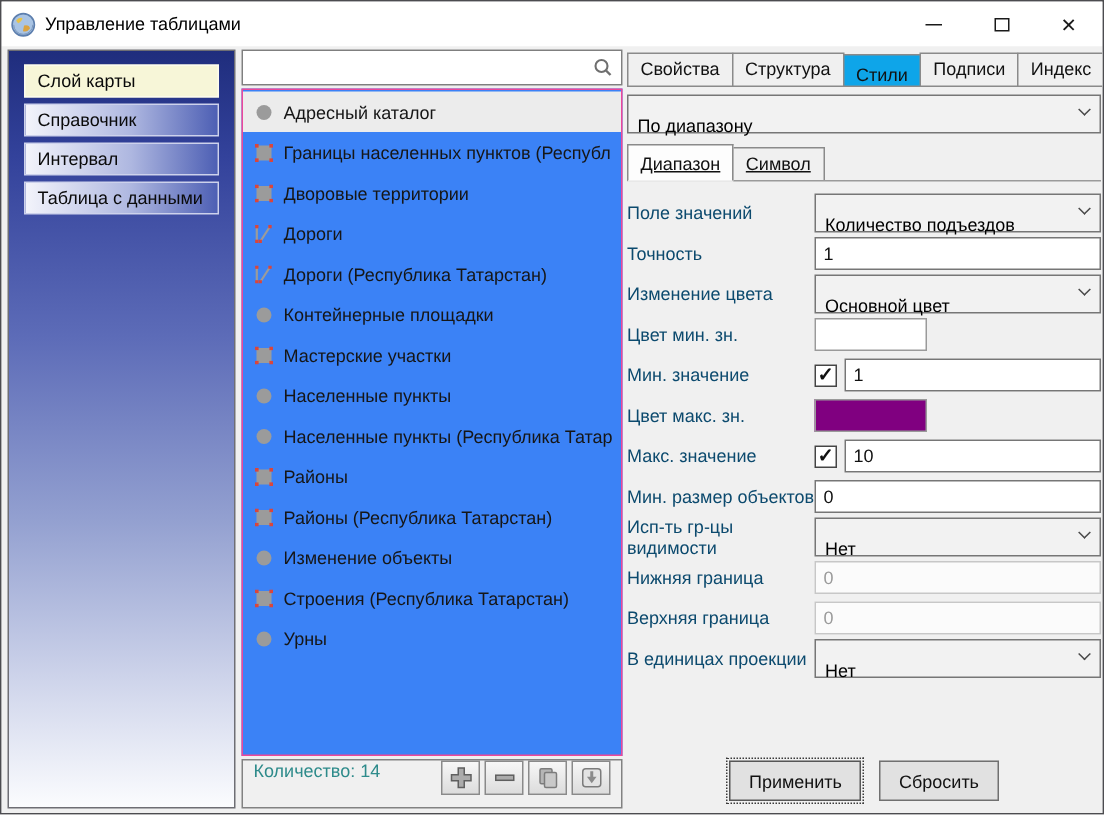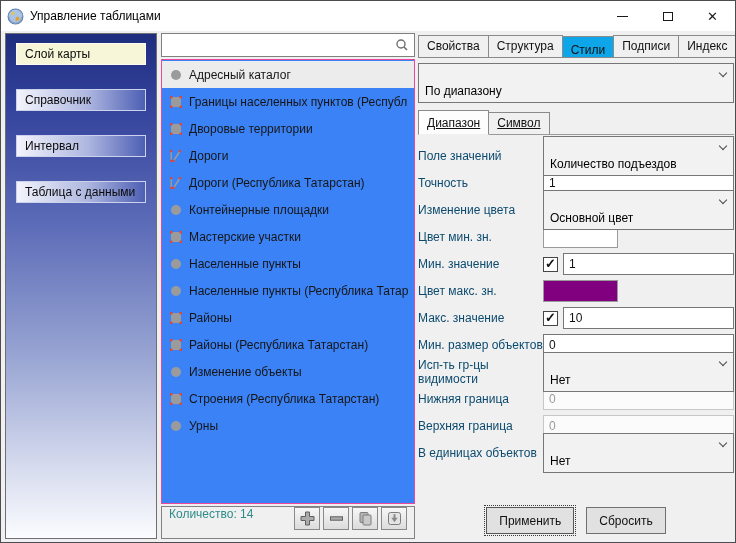--- a/index.html
+++ b/index.html
@@ -20,21 +20,21 @@
   .glyph-close { font-size:13px; line-height:1; }
 
   
   .main { position:absolute; top:30px; left:0; right:0; bottom:0; background:#f0f0f0; }
 
   
   .sidebar { position:absolute; left:4px; top:2px; width:152px; bottom:3px;
              border:1px solid #6e6e74;
              background:linear-gradient(180deg,#1f2d7d 0%,#33429b 14%,#5d6cb8 38%,
                         #93a0d0 62%,#d6dbee 86%,#fbfcfe 100%); }
-  .side-btn { margin:0 10px 24px 10px; height:22px; display:flex; align-items:center;
+  .side-btn { margin:0 10px 4px 10px; height:22px; display:flex; align-items:center;
               padding-left:8px; font-size:12px; color:#0a0a0a; cursor:default;
               border:1px solid #cdd2ec;
               background:linear-gradient(90deg,#f3f4fb 0%,#aeb7e0 55%,#4d5fb4 100%); }
   .side-btn:first-child { margin-top:9px; }
   .side-btn.active { background:#f7f6d8; border-color:#fcfbee; }
 
   
   .middle { position:absolute; left:160px; top:2px; width:254px; bottom:3px;
             display:flex; flex-direction:column; }
   .searchbox { height:24px; background:#fff; border:1px solid #7f7f7f; display:flex;
@@ -73,21 +73,21 @@
   .subtab { font-size:12px; color:#111; padding:3px 8px 4px; background:#f0f0f0;
             border:1px solid #8a8a8a; border-bottom:none; margin-right:-1px; position:relative;text-decoration:underline; }
   .subtab.active { background:#fdfdfd; padding-top:5px; margin-bottom:-1px;
                    border-bottom:1px solid #f0f0f0; z-index:2; }
 
   .form { margin-top:10px; }
   .frow { display:flex; align-items:center; height:22px; margin-bottom:5px; }
   .flabel { width:125px; flex-shrink:0; font-size:12px; color:#0c4a6e; }
   .fctrl { flex:1; display:flex; align-items:center; }
 
-  .select { height:40px; flex:1; background:#f2f2f2; border:1px solid #767676;
+  .select { height:26px; flex:1; background:#f2f2f2; border:1px solid #767676;
             display:flex; align-items:center; font-size:12px; padding:16px 20px 0 6px;
             position:relative; }
   .chev { position:absolute; right:7px; top:7px; width:6px; height:6px;
           border-right:1px solid #484848; border-bottom:1px solid #484848;
           transform:rotate(45deg); transform-origin:center; margin-top:-1px; }
 
   .tinput { height:22px; width:100%; flex:1; border:1px solid #767676; background:#fff;
             font-size:12px; padding:0 5px; font-family:inherit; color:#111; }
   .tinput:disabled { background:#fbfbfb; border-color:#c7c7c7; color:#9b9b9b; }
 
@@ -468,21 +468,21 @@
         </div>
 
         <div class="frow">
           <span class="flabel">Верхняя граница</span>
           <div class="fctrl">
               <input class="tinput" disabled="" value="0" style="">
             </div>
         </div>
 
         <div class="frow">
-          <span class="flabel">В единицах объектов</span>
+          <span class="flabel">В единицах проекции</span>
           <div class="fctrl">
             <div class="select">
               <span>Нет</span>
               <span class="chev"></span>
             </div>
           </div>
         </div>
 
       </div>
 

